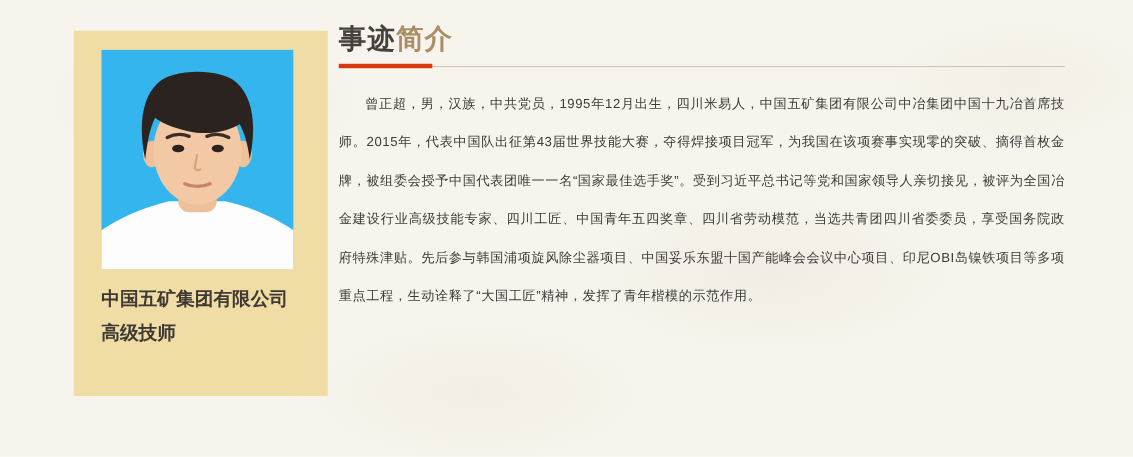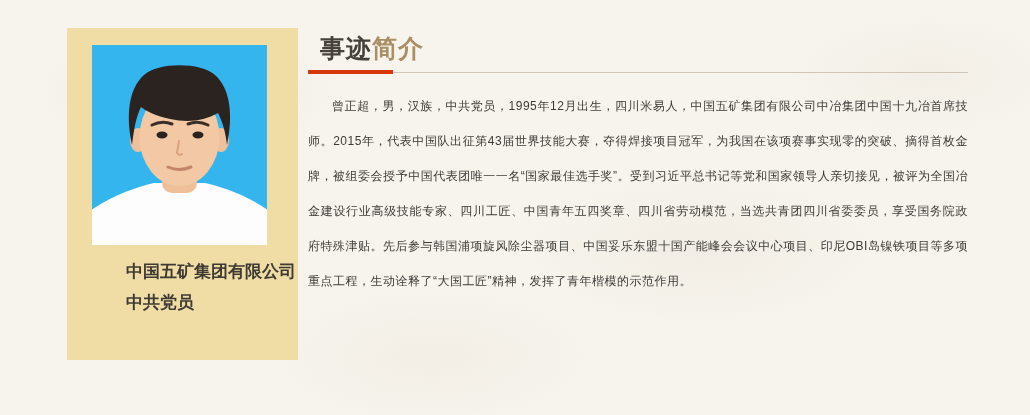--- a/index.html
+++ b/index.html
@@ -40,41 +40,40 @@
   .photo-frame svg { display: block; }
   .caption {
     position: absolute;
     left: 25px;
     top: 228px;
     width: 185px;
     font-size: 17px;
     font-weight: bold;
     line-height: 31px;
     color: #3e3a33;
-    margin-left: 34px;
   }
 
   
   .content {
     position: absolute;
     left: 308px;
     top: 18px;
     width: 660px;
   }
   .section-header {
     position: relative;
     height: 42px;
     border-bottom: 1px solid #cfc6b7;
   }
   .section-title {
     font-size: 25px;
     font-weight: bold;
     letter-spacing: 1px;
     line-height: 36px;
-    margin: 12px;
+    margin: 0;
   }
   .title-primary   { color: #46413a; }
   .title-secondary { color: #a98e66; }
   .accent-bar {
     position: absolute;
     left: 0;
     bottom: -2px;
     width: 85px;
     height: 4px;
     background: #d6380c;
@@ -119,21 +118,21 @@
         <ellipse cx="70" cy="90" rx="5.5" ry="3.4" fill="#2b2320"></ellipse>
         <ellipse cx="106" cy="90" rx="5.5" ry="3.4" fill="#2b2320"></ellipse>
 
         <path d="M87,96 L85,108 Q87,111 90,109" stroke="#d9a27c" stroke-width="2" fill="none" stroke-linecap="round"></path>
 
         <path d="M76,122 Q87,127 99,122" stroke="#c4836a" stroke-width="3" fill="none" stroke-linecap="round"></path>
       </svg>
     </div>
     <div class="caption">
       <div>中国五矿集团有限公司</div>
-      <div>中共党员</div>
+      <div>高级技师</div>
     </div>
   </div>
 
   <div class="content">
     <div class="section-header">
       <h2 class="section-title">
         <span class="title-primary">事迹</span><span class="title-secondary">简介</span>
       </h2>
       <div class="accent-bar"></div>
     </div>

